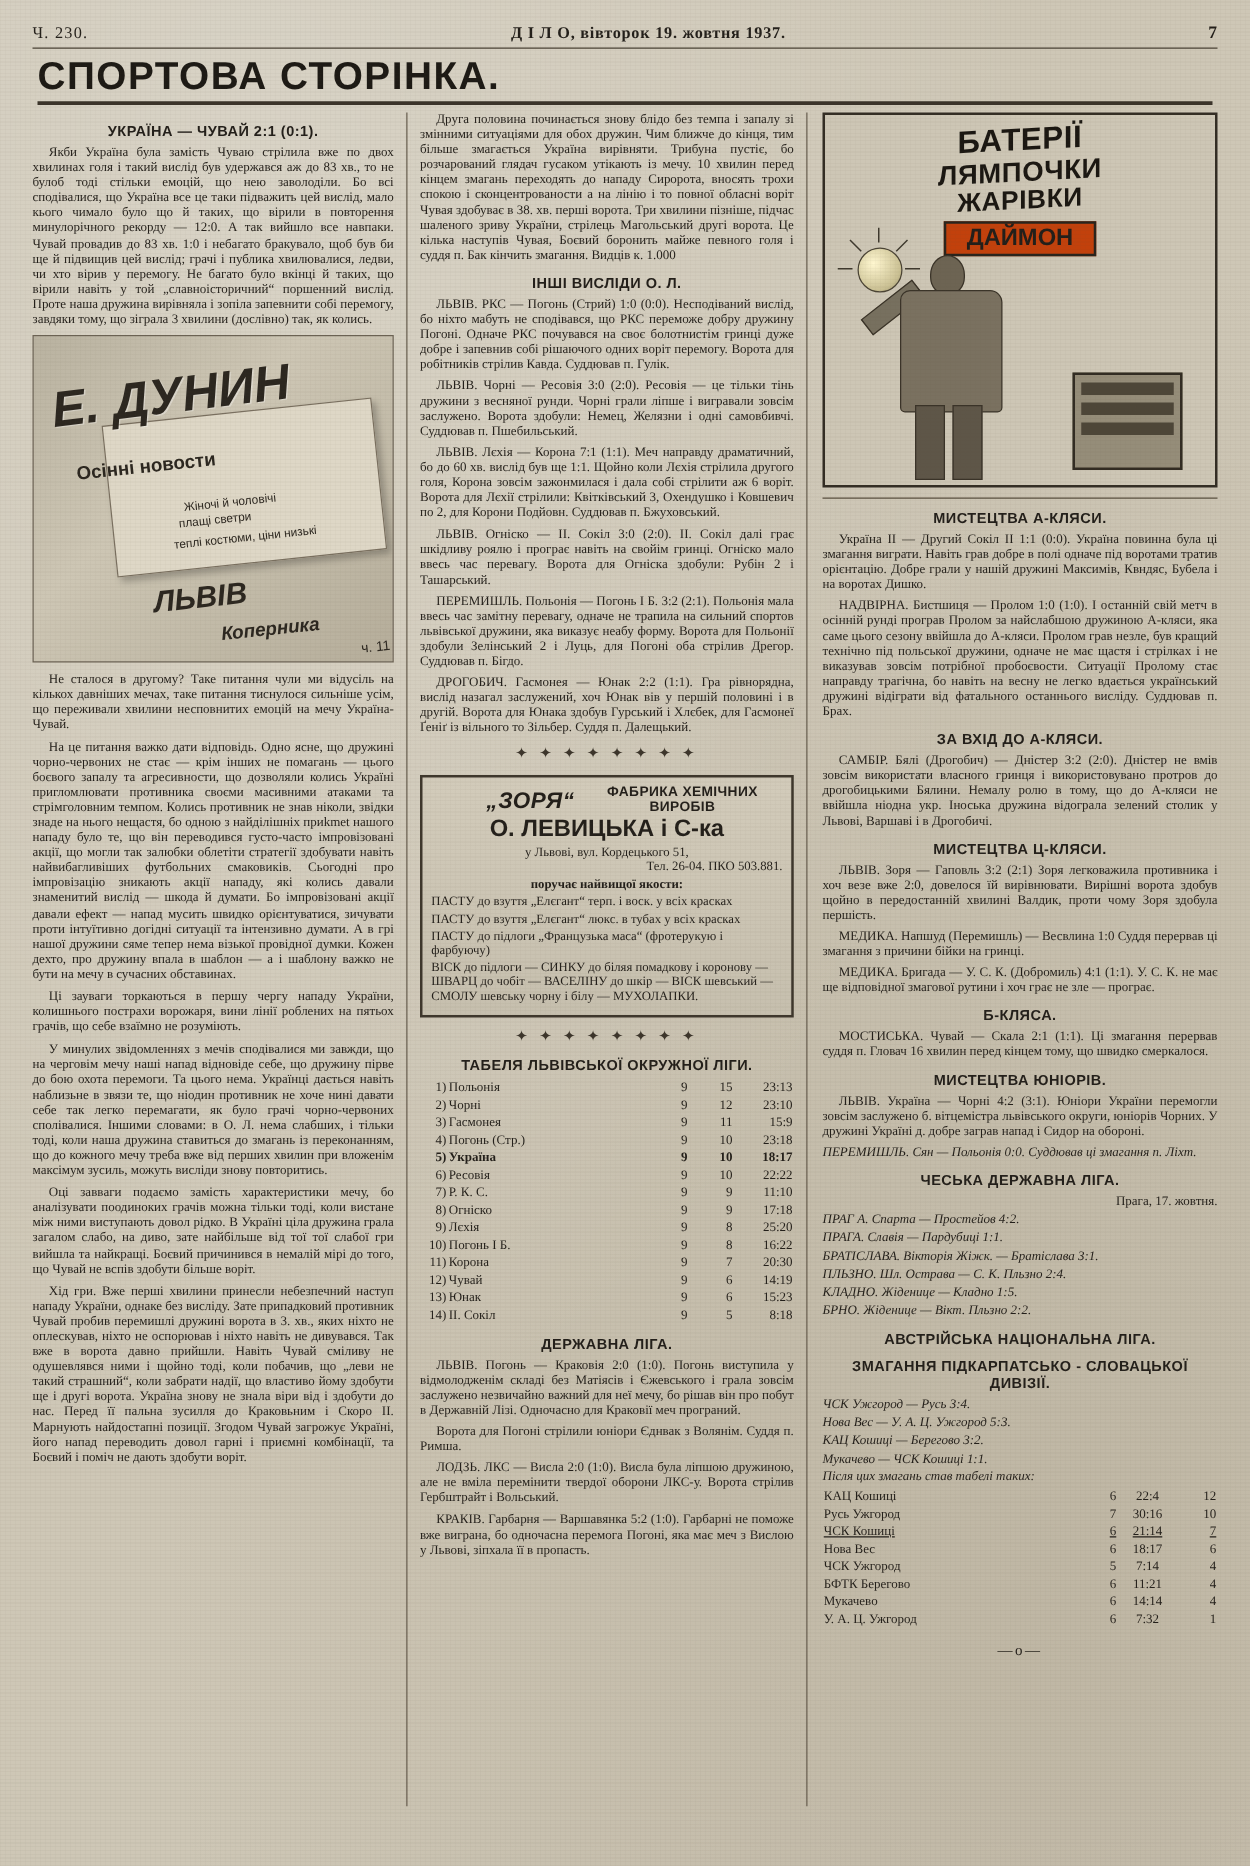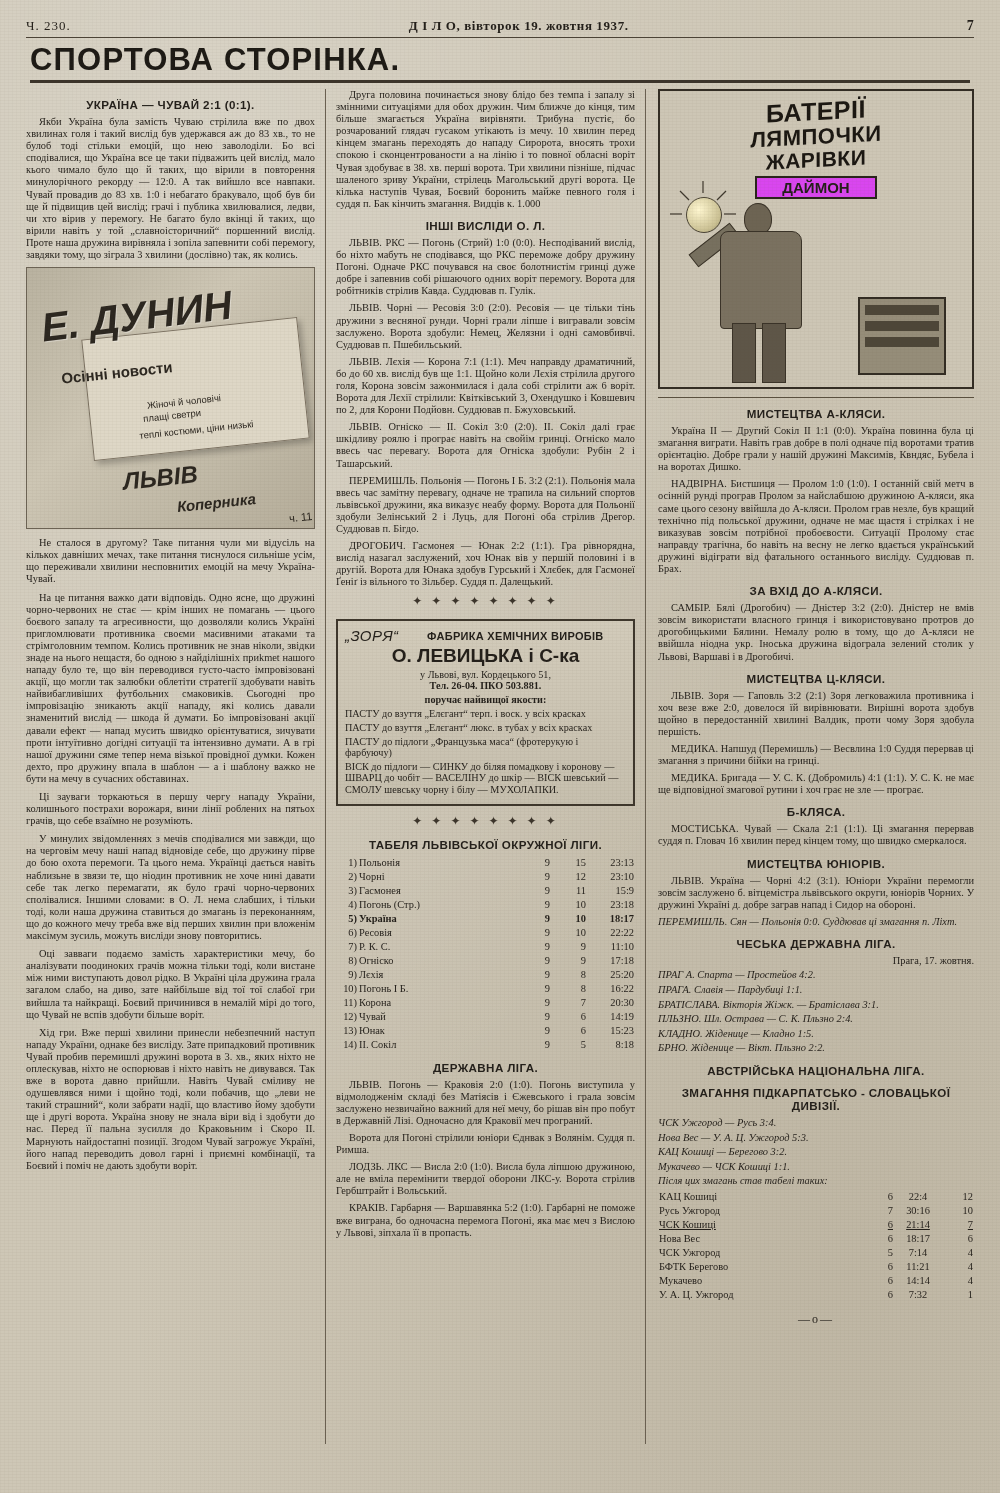--- a/index.html
+++ b/index.html
@@ -94,55 +94,55 @@
     background:#ded7c6;border:1px solid #7a7060;transform:rotate(-6deg);
     box-shadow:3px 4px 6px rgba(0,0,0,.25);
   }
 
   .ad-zorya{
     border:2px solid #3e372c;margin:10px 0 8px 0;padding:6px 7px;
     background:linear-gradient(180deg,#d2cbba,#c6bfae);
   }
   .ad-zorya .z-top{display:flex;align-items:center;gap:6px;}
   .ad-zorya .z-logo{
-    font-family:"Liberation Sans",sans-serif;font-weight:normal;font-size:15px;
-    font-style:italic;letter-spacing:.5px;
+    font-family:"Liberation Sans",sans-serif;font-weight:bold;font-size:18px;
+    font-style:italic;letter-spacing:.5px;margin-left:44px;
   }
   .ad-zorya .z-h1{
     font-family:"Liberation Sans",sans-serif;font-weight:bold;font-size:11px;
     text-align:center;flex:1;letter-spacing:.3px;
   }
   .ad-zorya .z-h2{
     font-family:"Liberation Sans",sans-serif;font-weight:bold;font-size:19px;
     text-align:center;margin-top:1px;
   }
   .ad-zorya .z-addr{text-align:center;font-size:10.2px;margin-top:2px;text-indent:0;}
-  .ad-zorya .z-tel{text-align:center;font-size:10.2px;font-weight:bold;text-indent:0;margin-bottom:3px;}
+  .ad-zorya .z-tel{text-align:right;font-size:10.2px;font-weight:normal;text-indent:0;margin-bottom:3px;}
   .ad-zorya .z-lead{text-align:center;font-size:10.2px;font-weight:bold;text-indent:0;margin-bottom:3px;}
   .ad-zorya .z-item{font-size:10.2px;line-height:11.6px;text-indent:0;margin-bottom:2px;text-align:left;}
   .orn{
     text-align:center;font-size:12px;letter-spacing:3px;color:#3c352b;margin:6px 0 2px;
   }
 
   
   .ad-battery{
     border:2px solid #332d24;background:#cdc6b5;padding:6px;margin-bottom:8px;
     position:relative;height:300px;box-sizing:border-box;overflow:hidden;
   }
   .bat-head{
     font-family:"Liberation Sans",sans-serif;font-weight:bold;
     color:#1b1712;text-align:center;transform:skewY(-3deg);
   }
   .bat-l1{font-size:25px;letter-spacing:.5px;}
   .bat-l2{font-size:22px;letter-spacing:.5px;margin-top:-2px;}
   .bat-l3{font-size:21px;letter-spacing:.5px;margin-top:-2px;}
   .bat-brand{
     margin:4px auto 0;width:118px;text-align:center;border:2px solid #2a241c;
-    font-family:"Liberation Sans",sans-serif;font-weight:bold;font-size:15px;
-    padding:1px 0;background:#d946ef;
+    font-family:"Liberation Sans",sans-serif;font-weight:bold;font-size:19px;
+    padding:1px 0;background:#c2410c;
   }
   .bat-fig{
     position:absolute;left:0;right:0;bottom:4px;height:190px;
   }
   .lamp{
     position:absolute;left:26px;top:4px;width:34px;height:34px;border-radius:50%;
     background:radial-gradient(circle at 35% 35%,#fff7d0,#c9bf92 70%,#8d8462);
     border:1px solid #4a4334;
   }
   .lamp-rays{position:absolute;left:10px;top:-12px;width:66px;height:66px;}

